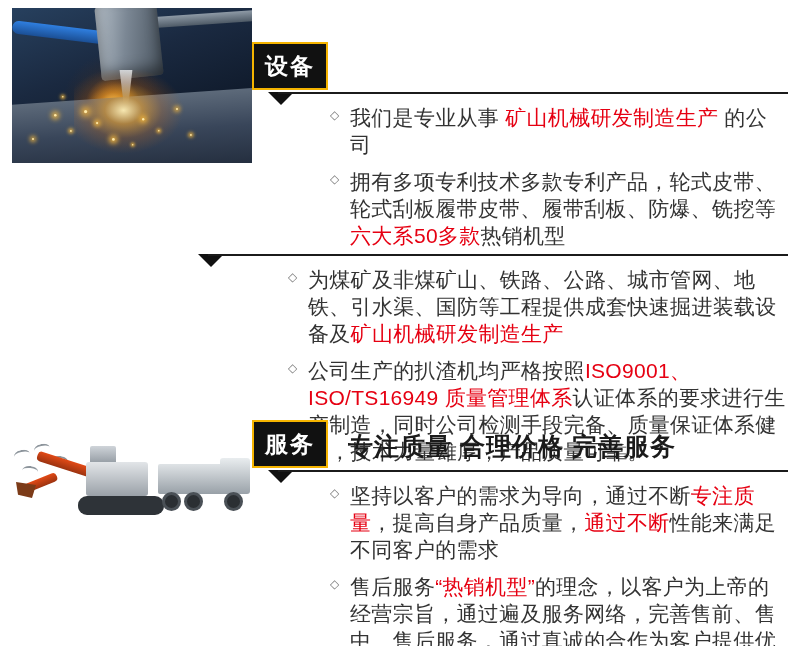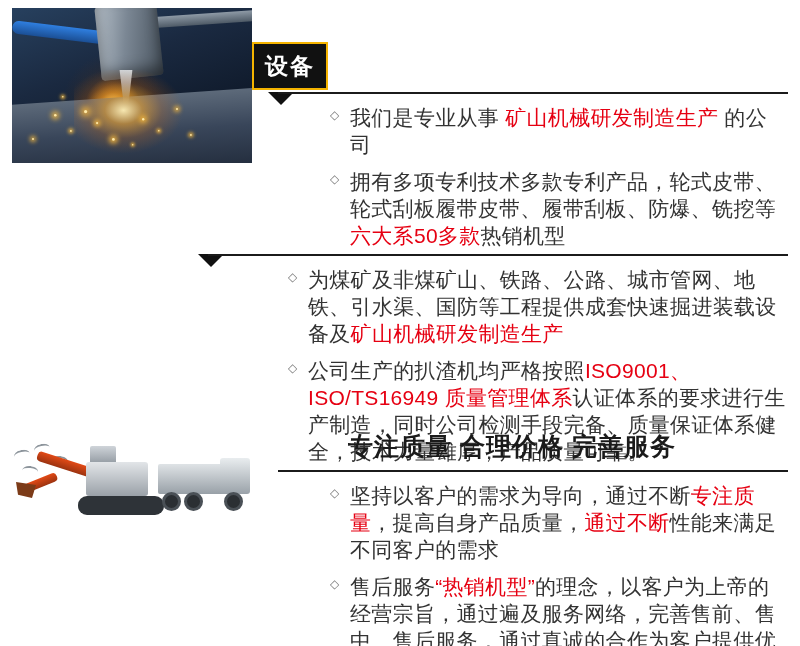--- a/index.html
+++ b/index.html
@@ -404,20 +404,26 @@
         <div class="bullet-marker">◇</div>
         <div class="bullet-body">
           <span>公司生产的扒渣机均严格按照</span><span class="hl-red">ISO9001、 ISO/TS16949 质量管理体系</span><span>认证体系的要求进行生产制造，同时公司检测手段完备、质量保证体系健全，技术力量雄厚，产品质量可靠。</span>
         </div>
       </div>
     </div>
   </div>
 
   <div class="section" style="top:396px;left:0;height:250px;">
 
+    <div class="badge-wrap" style="left:252px;top:24px;">
+      <div class="badge">
+        <span class="badge-text">服务</span>
+      </div>
+      <div class="badge-tail"></div>
+    </div>
 
     <div class="headline" style="left:348px;top:34px;">专注质量  合理价格  完善服务</div>
     <div class="rule" style="left:278px;top:74px;width:510px;"></div>
 
     <div class="bullets" style="left:330px;top:86px;width:458px;">
       <div class="bullet">
         <div class="bullet-marker">◇</div>
         <div class="bullet-body">
           <span>坚持以客户的需求为导向，通过不断</span><span class="hl-red">专注质量</span><span>，提高自身产品质量，</span><span class="hl-red">通过不断</span><span>性能来满足不同客户的需求</span>
         </div>

